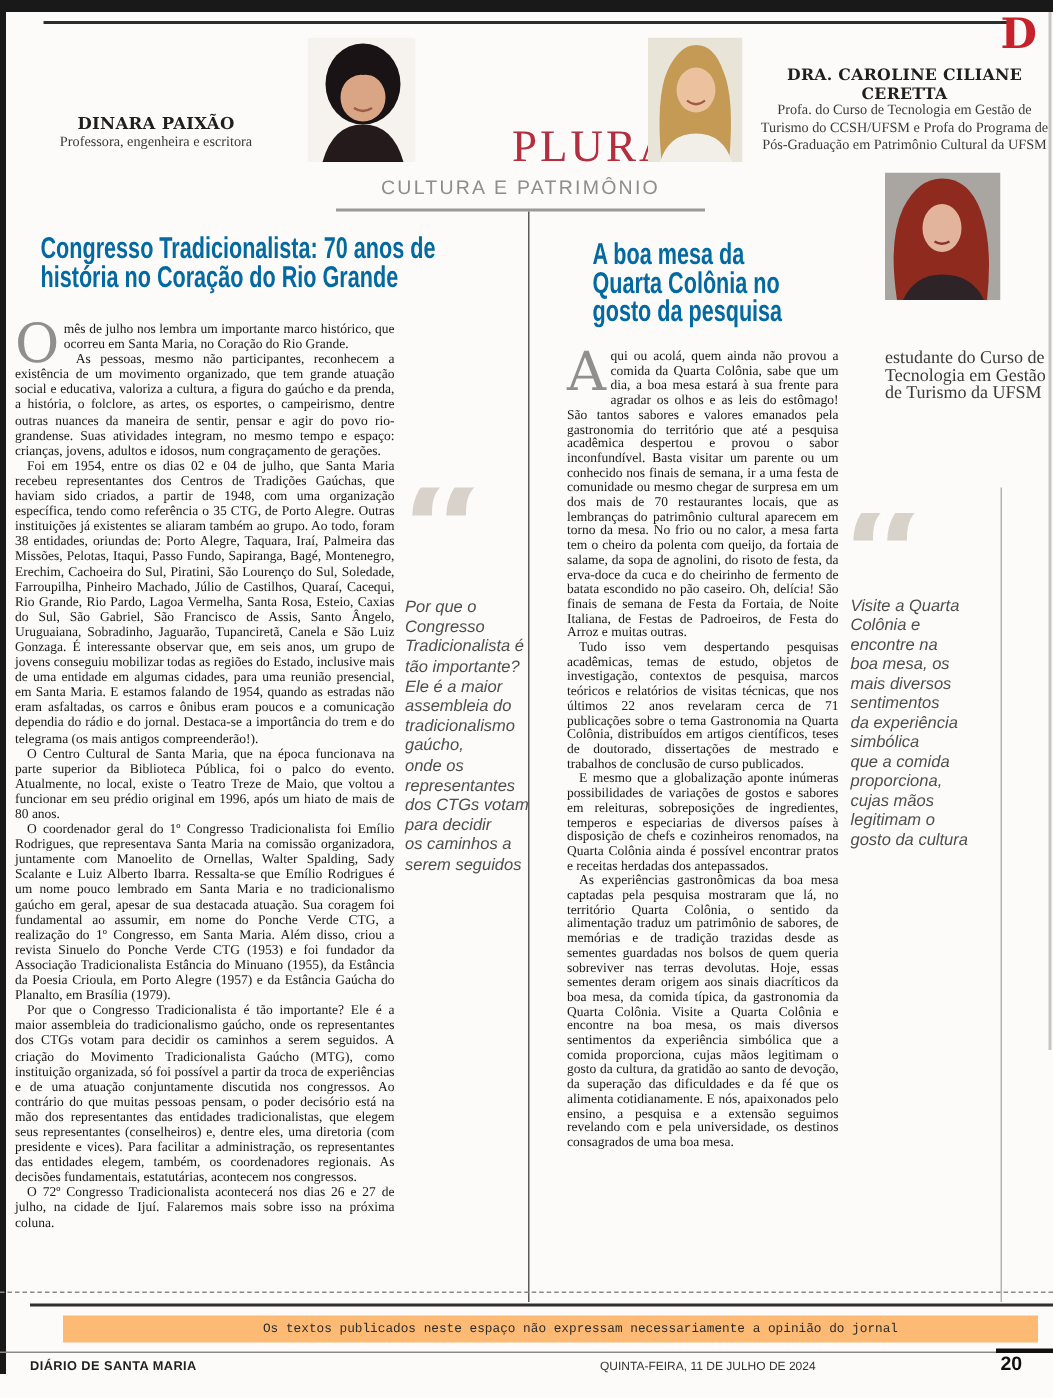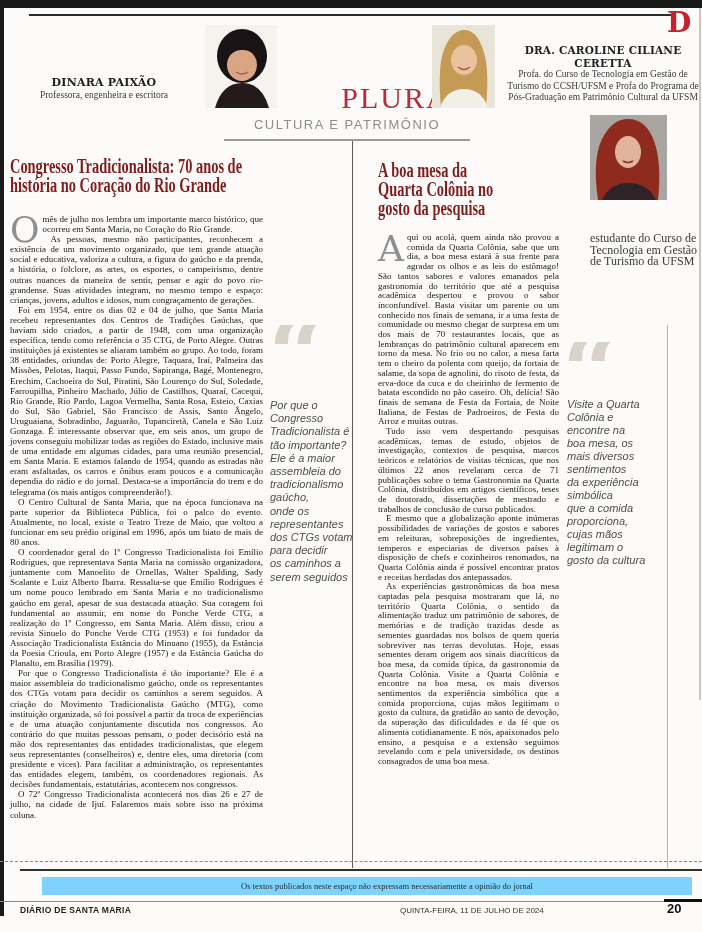--- a/index.html
+++ b/index.html
@@ -30,21 +30,21 @@
            font-size:13px;color:#8d8d8d;letter-spacing:1.5px;}
   .rule-under{left:224px;top:139px;width:246px;height:2px;background:#9a9a9a;}
   .divider-v{left:352px;top:141px;width:1px;height:727px;background:#5a5a5a;}
   .right-col-rule{left:667px;top:325px;width:1px;height:543px;background:#b5b2ae;}
   
   .photo{display:block;}
   .dinara-photo{left:205px;top:25px;width:72px;height:83px;}
   .caroline-photo{left:432px;top:25px;width:63px;height:83px;}
   .ana-photo{left:590px;top:115px;width:77px;height:85px;}
   
-  .art-title{font-family:Liberation Serif, serif;font-weight:700;color:#7f1d1d;}
+  .art-title{font-family:Liberation Sans, sans-serif;font-weight:700;color:#0369a1;margin-left:17px;}
   .art-title .tinner{display:inline-block;transform:scaleX(.72);transform-origin:0 0;
                      white-space:pre-line;font-size:20px;line-height:19px;}
   .left-title{left:10px;top:157px;width:400px;}
   .right-title{left:378px;top:161px;width:300px;}
   
   .body-col{text-align:justify;color:#191919;}
   .body-col p{margin:0;text-indent:8px;}
   .body-col p.para-first{text-indent:0;}
   .left-body{left:10px;top:214px;width:253px;font-size:9px;line-height:10.1px;}
   .right-body{left:378px;top:233px;width:181px;font-size:9px;line-height:9.7px;}
@@ -55,22 +55,22 @@
               color:#d8d2ca;letter-spacing:-6px;}
   .lquote-mark{left:268px;top:325px;width:110px;height:62px;overflow:hidden;}
   .rquote-mark{left:562px;top:342px;width:110px;height:62px;overflow:hidden;}
   .pull-quote{white-space:pre-line;font-family:"Liberation Sans",sans-serif;font-style:italic;
               font-size:11px;line-height:13.2px;color:#4e4e4e;}
   .lquote-text{left:270px;top:399px;width:94px;}
   .rquote-text{left:567px;top:398px;width:100px;line-height:13px;}
   
   .dash-rule{left:0;top:861px;width:702px;border-top:1px dashed #8a8a8a;height:0;}
   .foot-rule1{left:20px;top:869px;width:682px;height:2px;background:#2f2f2f;}
-  .disclaimer{left:42px;top:877px;width:650px;height:18px;background:#7dd3fc;
-              font-family:Liberation Serif, serif;font-size:8.5px;line-height:18px;
+  .disclaimer{left:42px;top:877px;width:650px;height:18px;background:#fdba74;
+              font-family:Liberation Mono, monospace;font-size:8.5px;line-height:18px;
               text-align:center;color:#2b2b2b;padding-left:40px;box-sizing:border-box;}
   .foot-rule2{left:0;top:901px;width:702px;height:1px;background:#8b8b8b;}
   .page-num-rule{left:664px;top:899px;width:38px;height:3px;background:#101010;}
   .paper-name{left:20px;top:905px;font-family:"Liberation Sans",sans-serif;font-weight:700;
               font-size:8.5px;color:#1f1f1f;letter-spacing:.3px;}
   .date-line{left:400px;top:906px;width:262px;
              font-family:"Liberation Sans",sans-serif;font-size:8px;color:#333;}
   .page-num{left:667px;top:901px;font-family:"Liberation Sans",sans-serif;font-weight:700;
             font-size:13px;color:#101010;}
 </style>

